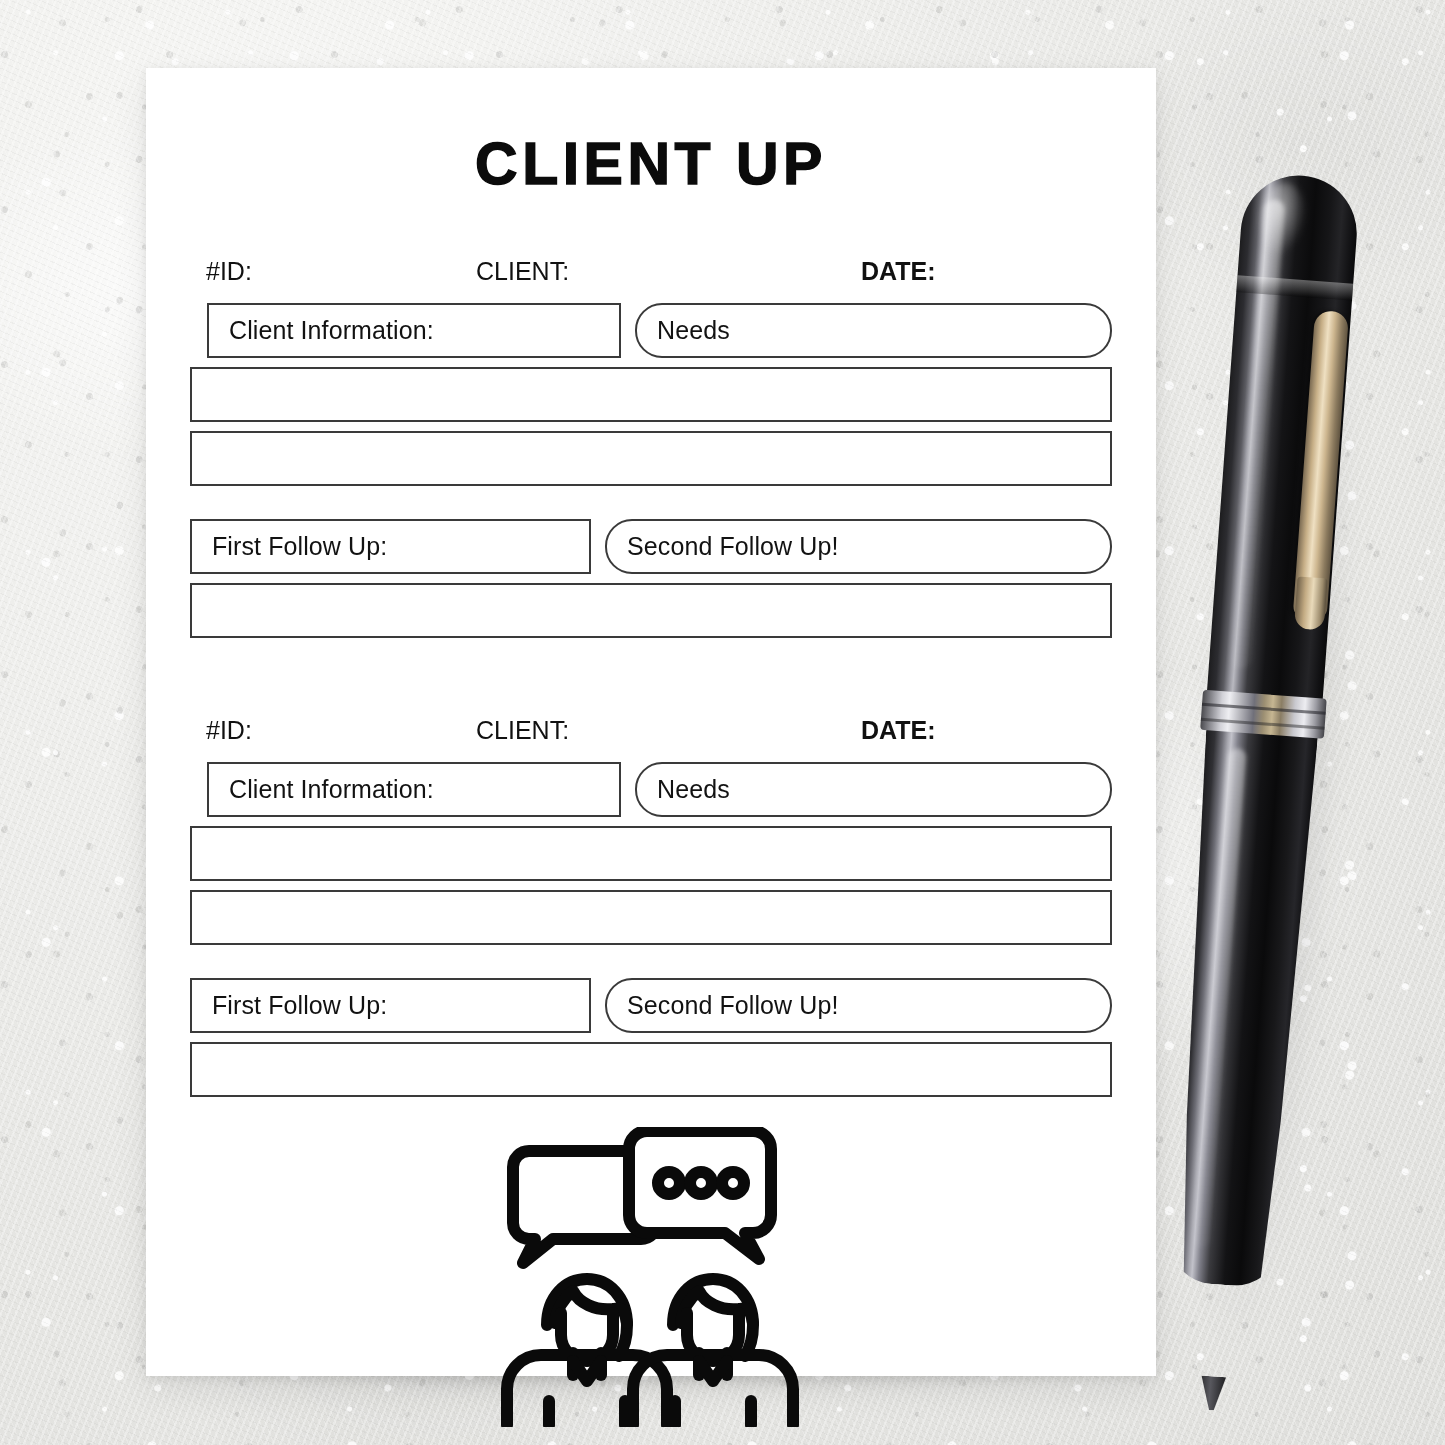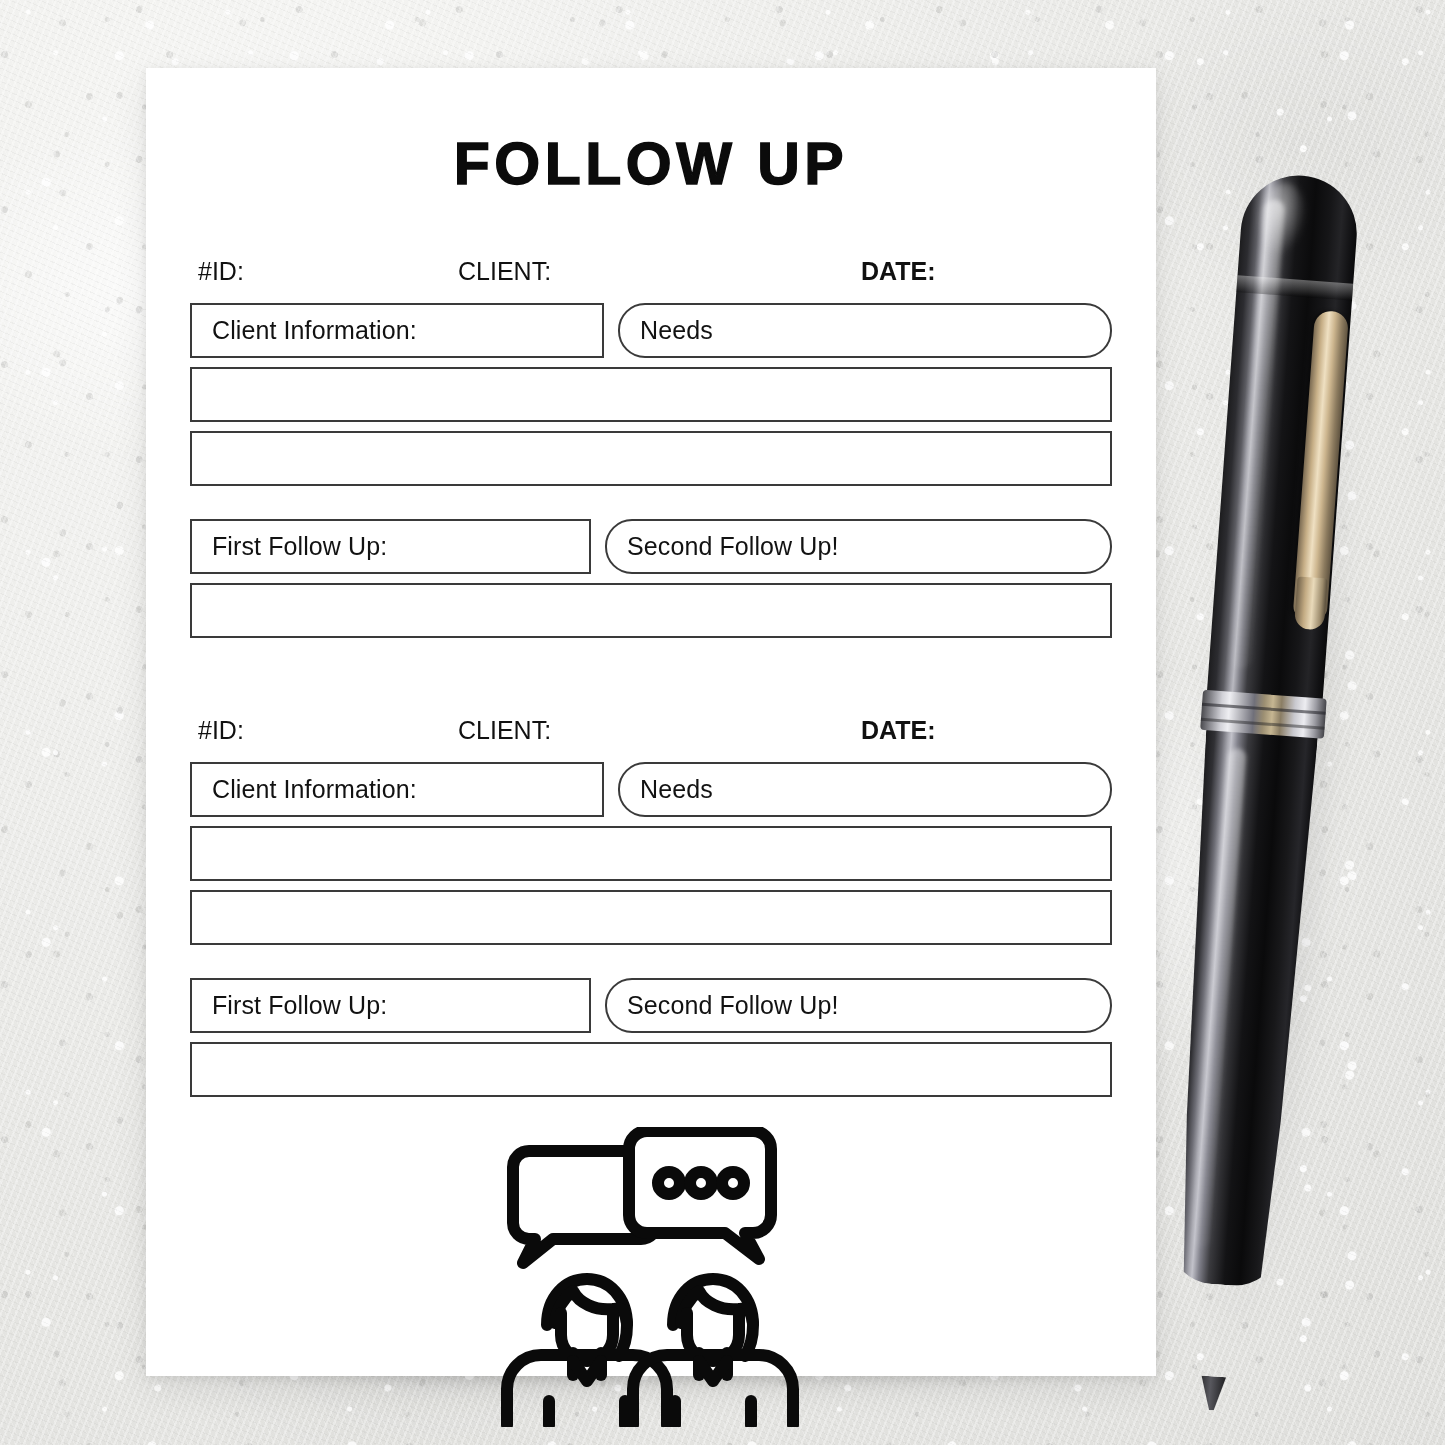--- a/index.html
+++ b/index.html
@@ -118,22 +118,22 @@
     margin-bottom: 17px;
   }
   .hdr-lbl {
     position: absolute;
     top: 0;
     font-size: 25px;
     color: #111;
     line-height: 30px;
     white-space: nowrap;
   }
-  .hdr-id     { left: 8px;   }
-  .hdr-client { left: 268px; }
+  .hdr-id     { left: 16px;   }
+  .hdr-client { left: 286px; }
   .hdr-date   { left: 671px; font-weight: bold; }
 
   .row {
     display: flex;
     gap: 14px;
   }
   .row + .row { margin-top: 9px; }
 
   .fld {
     border: 2.2px solid #3a3a3a;
@@ -141,21 +141,21 @@
     height: 55px;
     display: flex;
     align-items: center;
     padding-left: 20px;
     box-sizing: border-box;
     font-size: 25px;
     color: #121212;
     letter-spacing: .1px;
   }
   .fld.blank { padding-left: 0; }
-  .col-a   { width: 414px; flex: none; }
+  .col-a   { width: 414px; flex: none; margin-left: 17px; }
   .col-a2  { width: 401px; flex: none; text-align: right; }
   .col-b   { flex: 1 1 auto; border-radius: 27px; }
   .col-full{ flex: 1 1 auto; }
 
   .gap-lg { height: 33px; }
 
   
   .icon-wrap {
     display: flex;
     justify-content: center;
@@ -319,21 +319,21 @@
 
   <div class="bg-base"></div>
   <div class="bg-mottle"></div>
   <div class="bg-tex"></div>
   <div class="bg-tex2"></div>
 
   <div class="paper-shadow"></div>
 
   <div id="paper">
 
-    <h1 class="title">FOLLOW UP</h1>
+    <h1 class="title">CLIENT UP</h1>
 
     <div class="block" id="block-1">
 
       <div class="hdr-row">
         <span class="hdr-lbl hdr-id">#ID:</span>
         <span class="hdr-lbl hdr-client">CLIENT:</span>
         <span class="hdr-lbl hdr-date">DATE:</span>
       </div>
 
       <div class="row">

